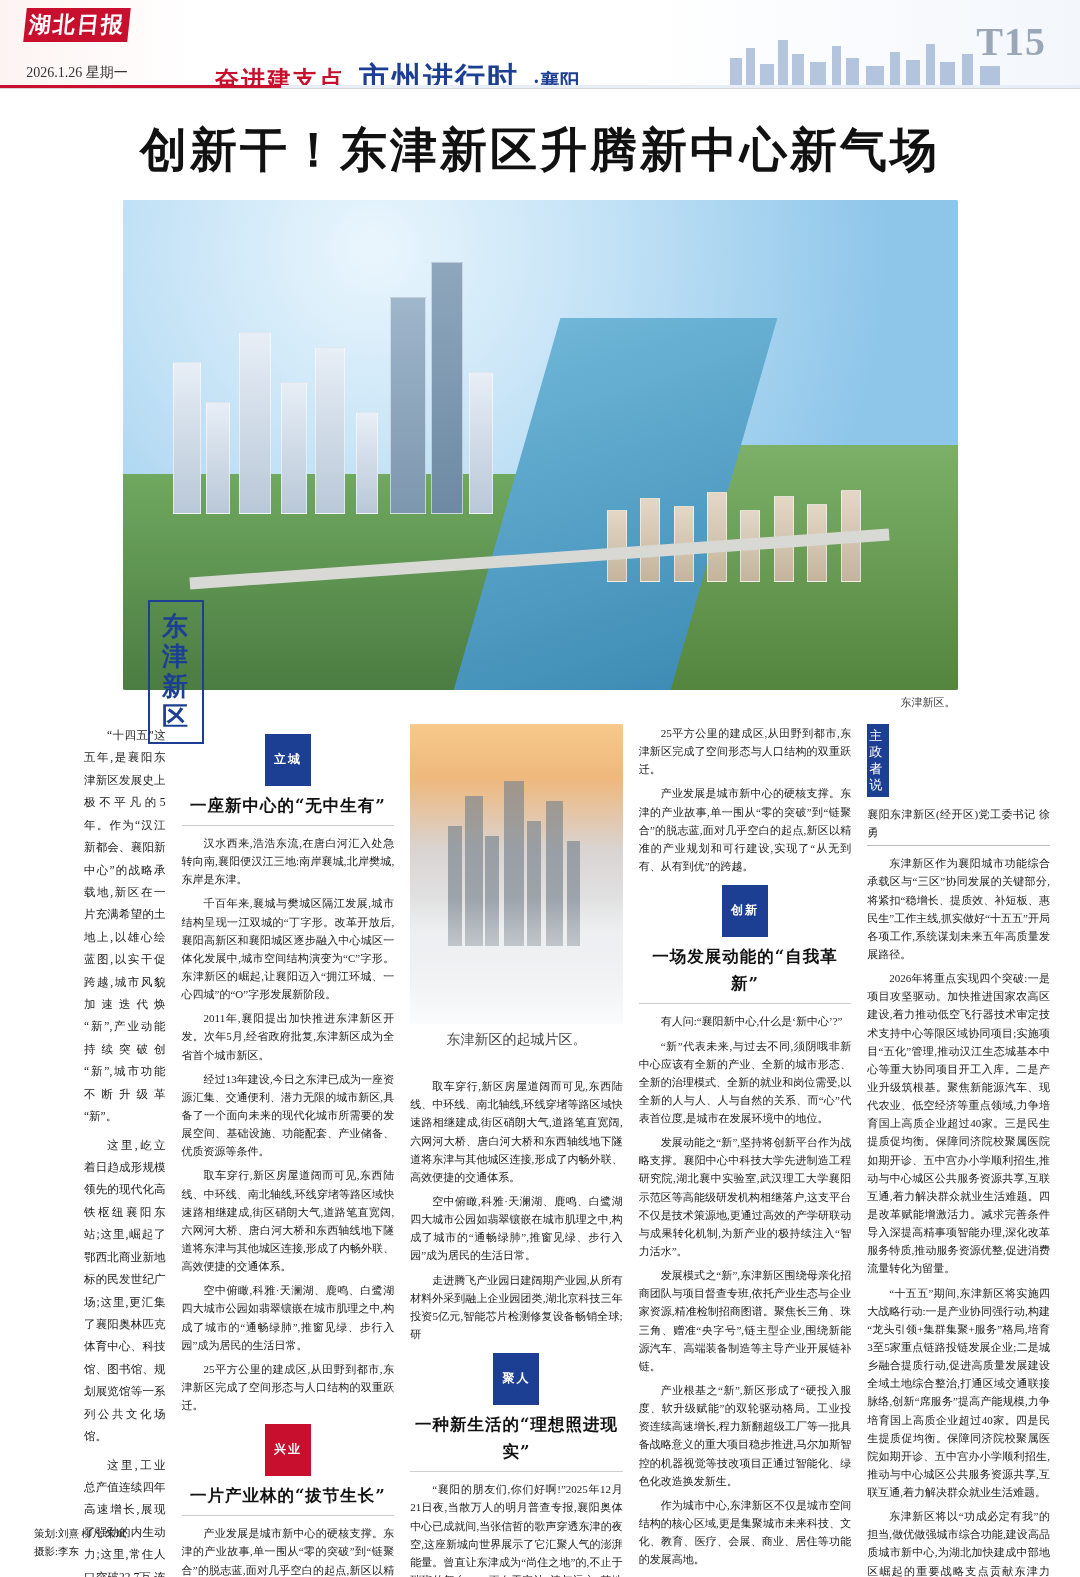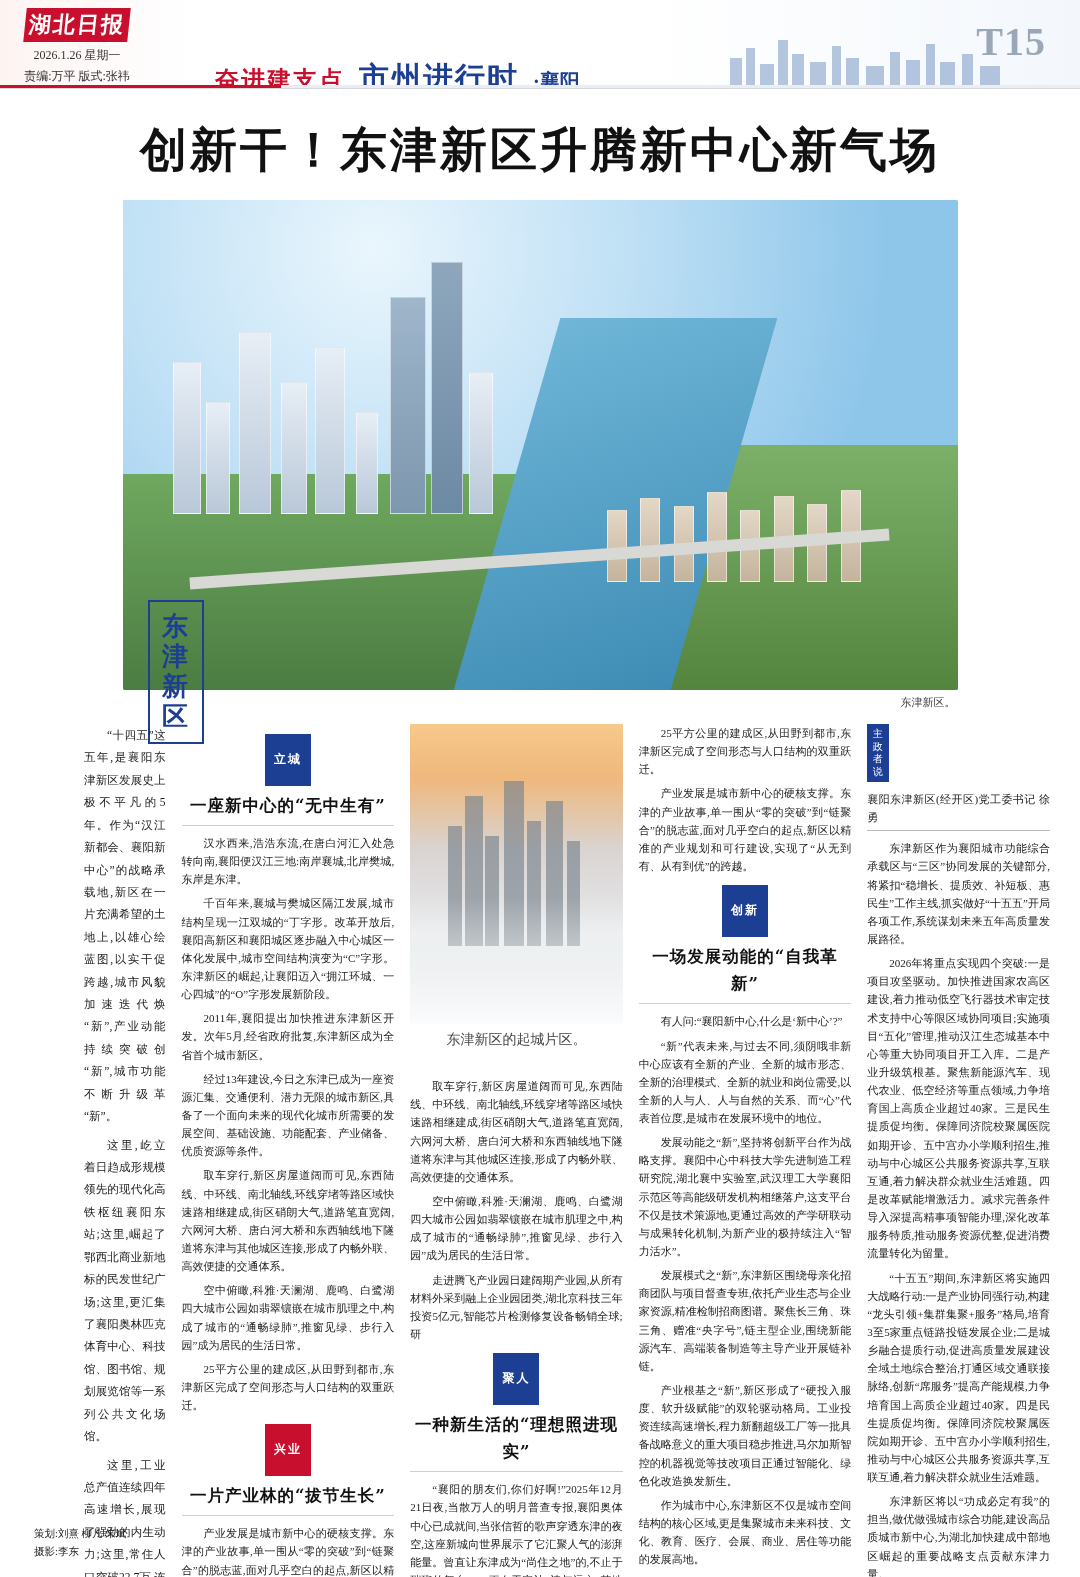--- a/index.html
+++ b/index.html
@@ -18,21 +18,21 @@
     background:linear-gradient(90deg,#fdf4f2 0%,#ffffff 18%,#ffffff 60%,#f3f7fc 100%);
     overflow:hidden;
   }
   .logo-block{position:absolute;left:18px;top:8px;width:118px;text-align:center;}
   .logo-title{
     font-family:"DejaVu Serif",serif;
     font-weight:700;font-size:22px;letter-spacing:2px;color:#c8102e;
     background:#c8102e;color:#fff;padding:2px 4px;display:inline-block;
     transform:skewX(-6deg);
   }
-  .logo-sub{font-size:12px;color:#333;margin-top:5px;line-height:1.35;}
+  .logo-sub{font-size:14px;color:#333;margin-top:22px;line-height:1.35;}
   .mast-center{
     position:absolute;left:215px;top:20px;display:flex;align-items:baseline;gap:14px;
   }
   .mast-red{
     font-family:"DejaVu Sans","Liberation Sans",sans-serif;
     font-weight:700;font-size:24px;color:#c8102e;letter-spacing:2px;
   }
   .mast-blue{
     font-family:"DejaVu Sans","Liberation Sans",sans-serif;
     font-weight:700;font-size:30px;color:#1c3f94;letter-spacing:2px;
@@ -127,22 +127,22 @@
   .ph-fog{height:300px;background:
       linear-gradient(180deg,#f7c98a 0%,#efb87d 18%,#d9d4d2 42%,#e7eaec 70%,#cfd8dd 100%);
       position:relative;}
   .ph-fog .tower{position:absolute;bottom:26%;background:rgba(120,130,140,.65);}
   .ph-fog .mist{position:absolute;left:0;right:0;bottom:0;height:42%;
       background:linear-gradient(180deg,rgba(255,255,255,0),rgba(255,255,255,.92));}
 
   
   .editor-head{display:flex;gap:8px;align-items:flex-start;}
   .editor-tag{
-    background:#1c3f94;color:#fff;width:18px;text-align:center;
-    font-family:Liberation Sans, sans-serif;font-size:10px;line-height:1.25;
+    background:#1c3f94;color:#fff;width:18px;
+    font-family:Liberation Sans, sans-serif;font-size:13px;line-height:1.25;
     padding:4px 2px;letter-spacing:1px;flex:none;
   }
   .editor-title{
     font-family:"DejaVu Serif",serif;font-weight:700;font-size:19px;line-height:1.35;
     letter-spacing:1px;
   }
   .editor-byline{font-size:11px;color:#222;margin:8px 0 4px;}
   .editor-rule{height:1px;background:#bbb;margin:4px 0 8px;}
 
   .footer-credit{

